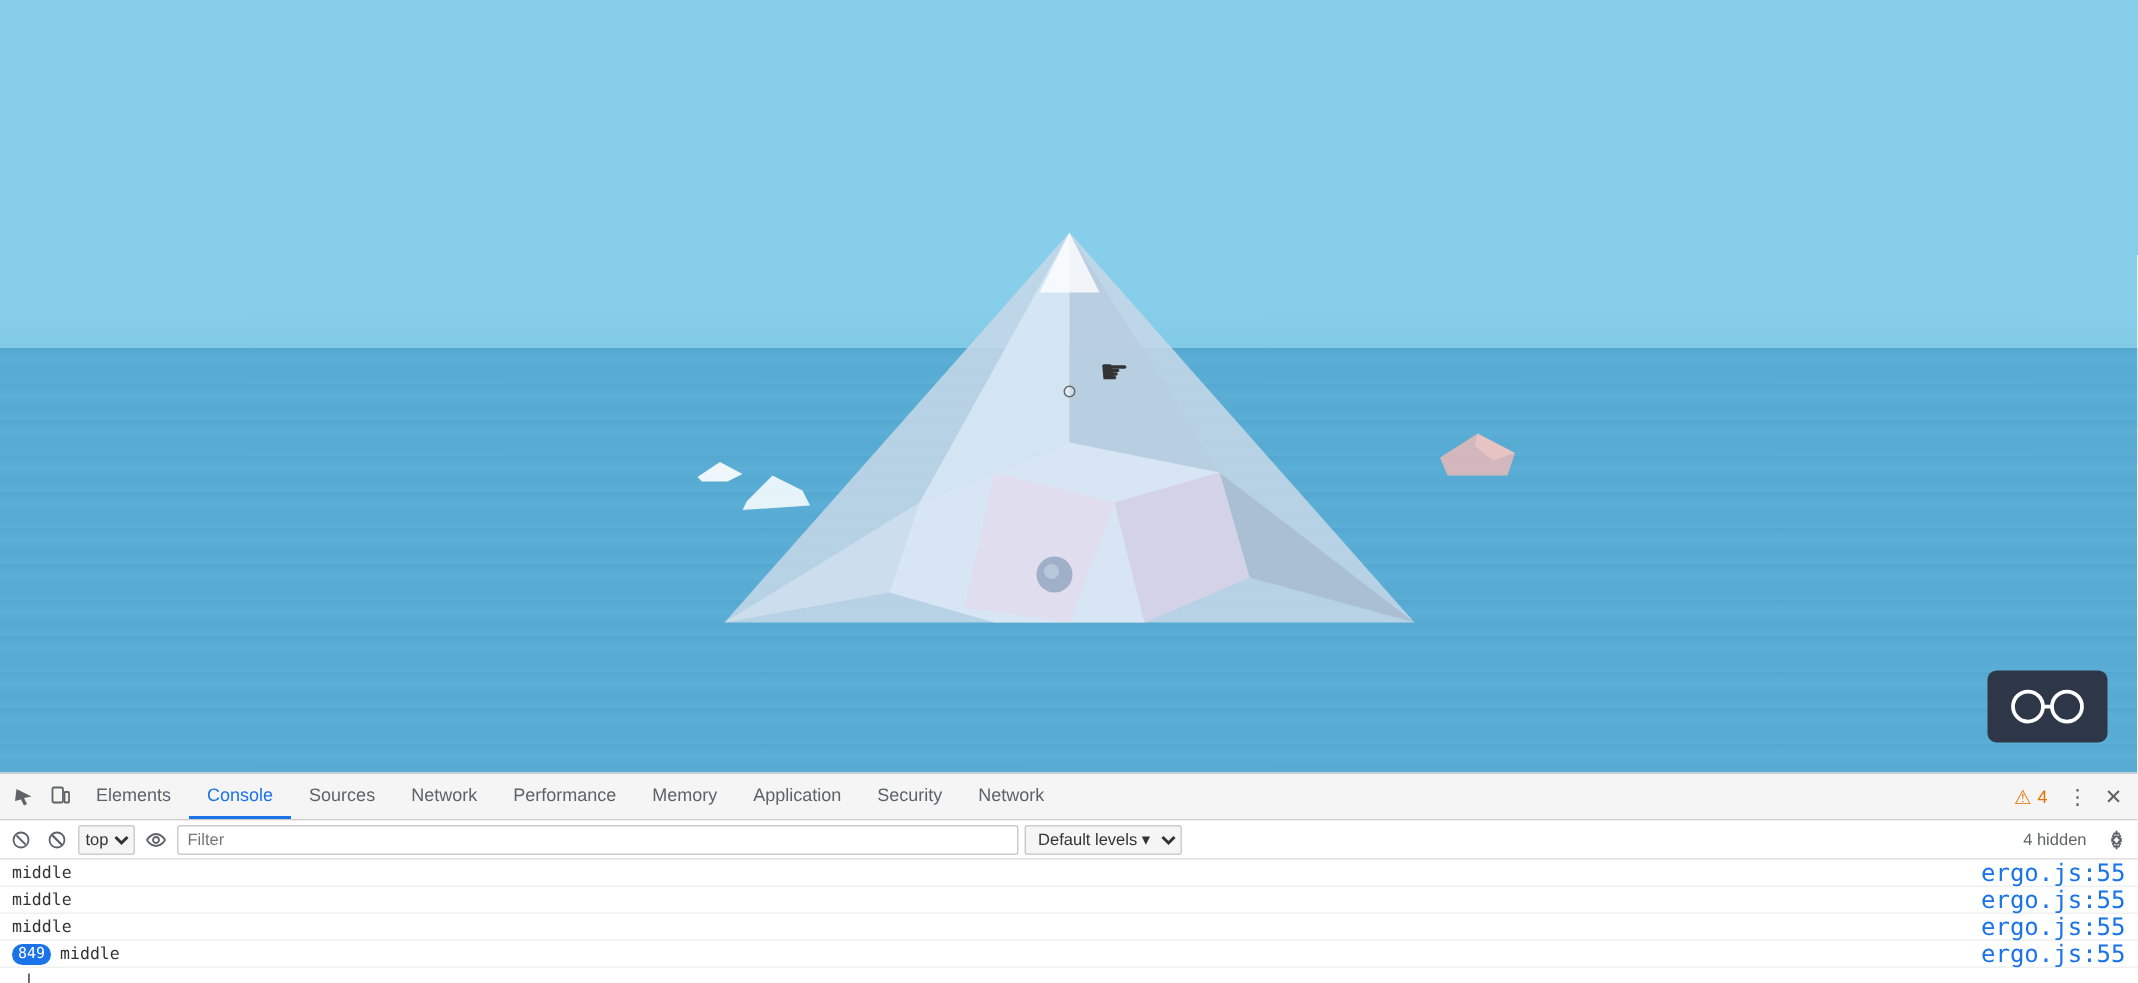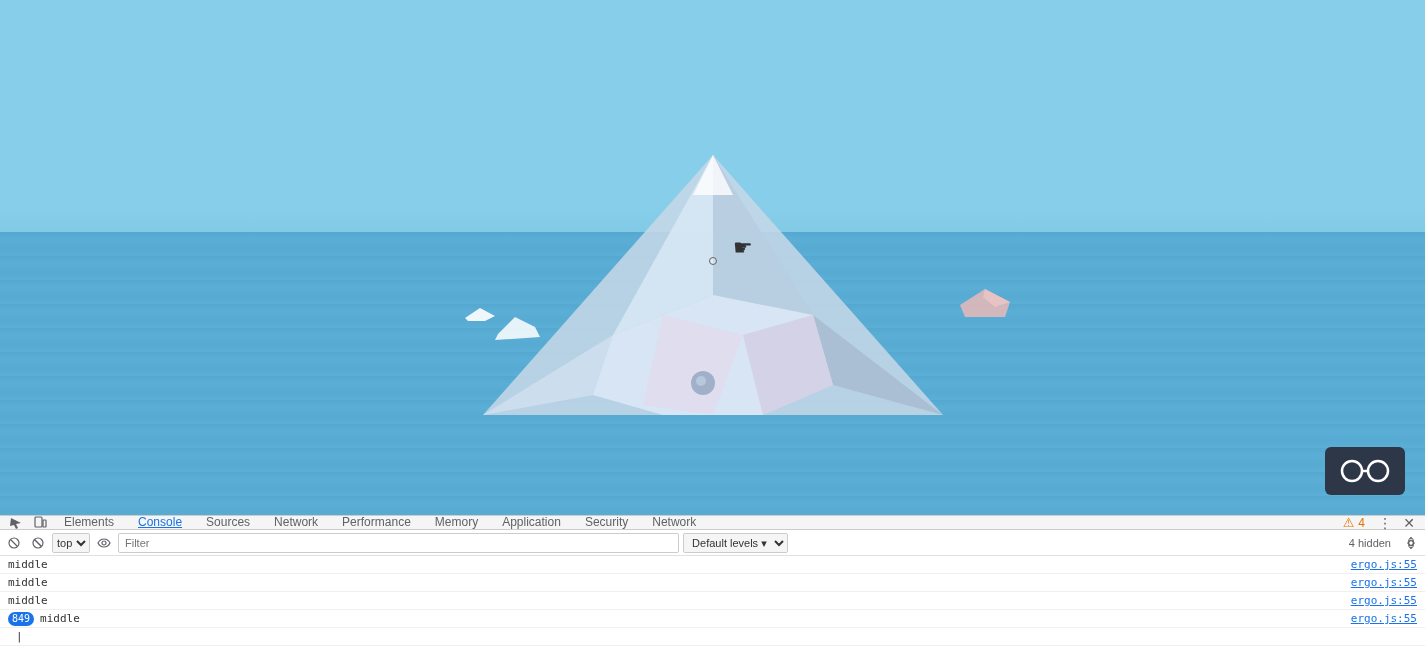--- a/index.html
+++ b/index.html
@@ -133,21 +133,21 @@
       display: flex;
       flex-direction: column;
     }
 
     
     .devtools-toolbar {
       display: flex;
       align-items: center;
       background: #f5f5f5;
       border-bottom: 1px solid #ccc;
-      height: 14px;
+      height: 31px;
       padding: 0 4px;
     }
 
     .devtools-icon-btn {
       width: 24px;
       height: 24px;
       display: flex;
       align-items: center;
       justify-content: center;
       cursor: pointer;
@@ -166,21 +166,20 @@
       cursor: pointer;
       font-size: 12px;
       color: #5f6368;
       border-bottom: 2px solid transparent;
       white-space: nowrap;
     }
 
     .devtools-tab.active {
       color: #1a73e8;
       border-bottom: 2px solid #1a73e8;
-      text-decoration: underline;
     }
 
     .spacer { flex: 1; }
 
     .warning-badge {
       display: flex;
       align-items: center;
       gap: 4px;
       font-size: 12px;
       color: #e37400;
@@ -311,23 +310,22 @@
       margin-right: 6px;
     }
 
     .log-text {
       color: #333;
       flex: 1;
     }
 
     .log-source {
       color: #1a73e8;
-      text-decoration: underline;
-      cursor: pointer;
-      font-size: 11px;
+      cursor: pointer;
+      font-size: 16px;
       margin-left: auto;
     }
 
     .log-cursor {
       color: #333;
       padding: 0 8px;
       font-family: monospace;
       font-size: 11px;
     }
   </style>

